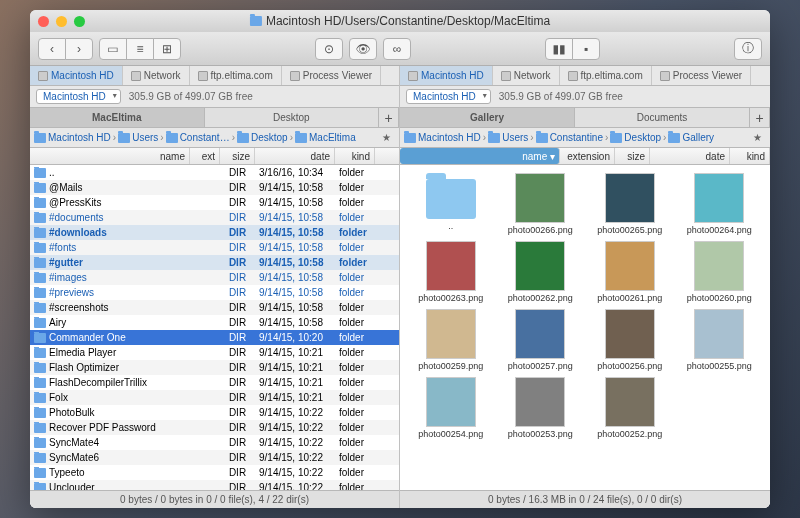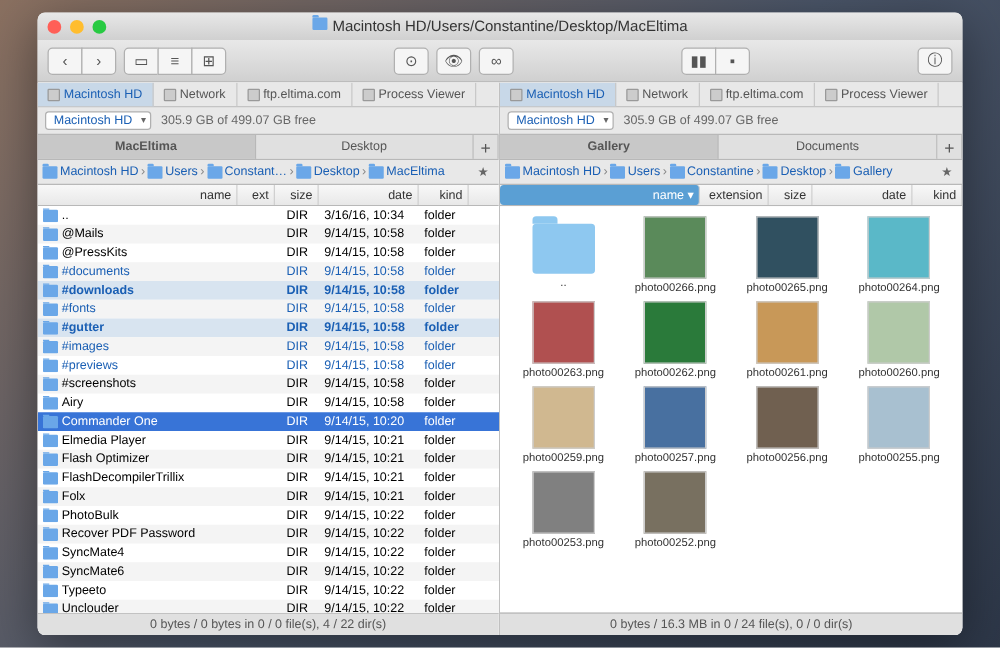--- a/index.html
+++ b/index.html
@@ -4,21 +4,21 @@
 <style>
 * { box-sizing: border-box; margin: 0; padding: 0; }
 body { font-family: -apple-system, "Helvetica Neue", Arial, sans-serif; font-size: 11px; background: linear-gradient(135deg, #8a7060 0%, #4a5568 50%, #2d3748 100%); width: 800px; height: 518px; position: relative; padding: 10px 30px; }
 .window { background: #e8e8e8; border-radius: 6px; box-shadow: 0 10px 40px rgba(0,0,0,0.4); width: 740px; height: 498px; overflow: hidden; display: flex; flex-direction: column; }
 .titlebar { height: 22px; background: linear-gradient(#e8e8e8,#d0d0d0); display: flex; align-items: center; padding: 0 8px; position: relative; }
 .traffic { display: flex; gap: 7px; }
 .tl { width: 11px; height: 11px; border-radius: 50%; }
 .tl.r { background: #ff5f57; }
 .tl.y { background: #ffbd2e; }
 .tl.g { background: #28ca42; }
-.title { position: absolute; left: 50%; transform: translateX(-50%); font-size: 12px; color: #333; display: flex; align-items: flex-start; gap: 4px; }
+.title { position: absolute; left: 50%; transform: translateX(-50%); font-size: 12px; color: #333; display: flex; align-items: center; gap: 4px; }
 .toolbar { height: 34px; background: linear-gradient(#e8e8e8,#d0d0d0); border-bottom: 1px solid #b0b0b0; display: flex; align-items: center; padding: 0 8px; gap: 6px; }
 .tbtn { background: #f5f5f5; border: 1px solid #b0b0b0; border-radius: 4px; height: 22px; min-width: 28px; display: inline-flex; align-items: center; justify-content: center; font-size: 12px; color: #555; }
 .tbtn-group { display: flex; }
 .tbtn-group .tbtn { border-radius: 0; margin-left: -1px; }
 .tbtn-group .tbtn:first-child { border-radius: 4px 0 0 4px; margin-left: 0; }
 .tbtn-group .tbtn:last-child { border-radius: 0 4px 4px 0; }
 .spacer { flex: 1; }
 .panes { flex: 1; display: flex; overflow: hidden; background: #fff; }
 .pane { width: 50%; display: flex; flex-direction: column; overflow: hidden; }
 .pane:first-child { border-right: 1px solid #c0c0c0; }
@@ -444,20 +444,24 @@
           </div>
           <div class="thumb">
             <div class="thumb-img" style="background:#706050"></div>
             <div class="thumb-name">photo00256.png</div>
           </div>
           <div class="thumb">
             <div class="thumb-img" style="background:#a8c0d0"></div>
             <div class="thumb-name">photo00255.png</div>
           </div>
           <div class="thumb">
+            <div class="thumb-img" style="background:#88b8c8"></div>
+            <div class="thumb-name">photo00254.png</div>
+          </div>
+          <div class="thumb">
             <div class="thumb-img" style="background:#808080"></div>
             <div class="thumb-name">photo00253.png</div>
           </div>
           <div class="thumb">
             <div class="thumb-img" style="background:#787060"></div>
             <div class="thumb-name">photo00252.png</div>
           </div>
         </div>
       <div class="statusbar">0 bytes / 16.3 MB in 0 / 24 file(s), 0 / 0 dir(s)</div>
     </div>

